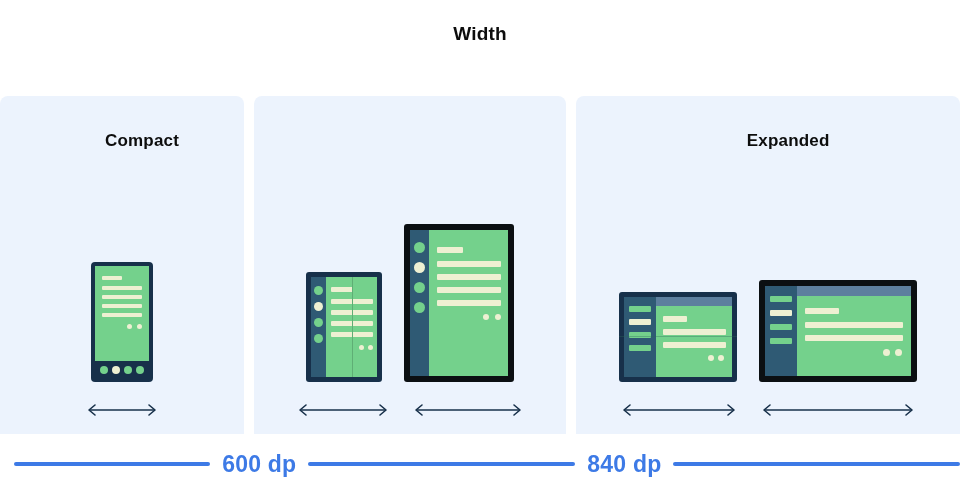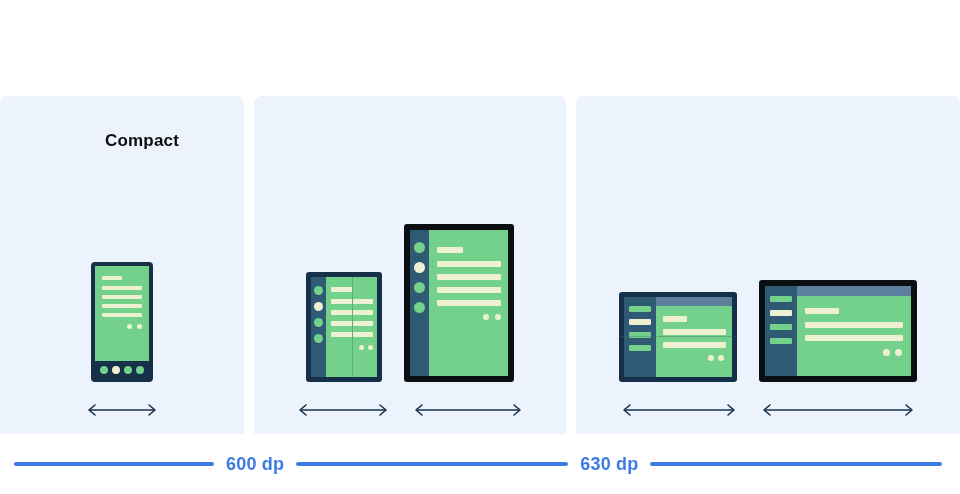--- a/index.html
+++ b/index.html
@@ -205,31 +205,32 @@
     display: flex;
     align-items: center;
   }
   .mrule {
     height: 4px;
     background: #3d7ae6;
     border-radius: 2px;
   }
   .mlabel {
     color: #3d7ae6;
-    font-size: 18px;
+    font-size: 23px;
     font-weight: bold;
     padding: 0 12px;
     white-space: nowrap;
     letter-spacing: .2px;
   }
 </style>
 </head>
 <body>
 
 <div class="header">
+  <div class="title">Width</div>
 </div>
 
 <div class="panels">
 
   <div class="panel panel-compact">
     <div class="panel-title">Compact</div>
     <div class="stage">
       <div class="device-group">
 
         <div class="dev phone">
@@ -318,20 +319,21 @@
             <line x1="5" y1="8" x2="107" y2="8" stroke="#17304a" stroke-width="1.6"></line>
             <polyline points="10,3 4,8 10,13" fill="none" stroke="#17304a" stroke-width="1.6" stroke-linecap="round" stroke-linejoin="round"></polyline>
             <polyline points="102,3 108,8 102,13" fill="none" stroke="#17304a" stroke-width="1.6" stroke-linecap="round" stroke-linejoin="round"></polyline>
           </svg>
         </div>
       </div>
     </div>
   </div>
 
   <div class="panel panel-expanded">
+    <div class="panel-title">Expanded</div>
     <div class="stage">
       <div class="device-group">
 
         <div class="dev fold-l">
           <div class="rail" style="left:5px; top:5px; width:32px; height:80px;">
             <div class="rail-bar" style="left:5px; top:9px; width:22px; height:6px;"></div>
             <div class="rail-bar active" style="left:5px; top:22px; width:22px; height:6px;"></div>
             <div class="rail-bar" style="left:5px; top:35px; width:22px; height:6px;"></div>
             <div class="rail-bar" style="left:5px; top:48px; width:22px; height:6px;"></div>
           </div>
@@ -382,15 +384,15 @@
       </div>
     </div>
   </div>
 
 </div>
 
 <div class="measure">
   <div class="mrule" style="width:200px; margin-left:14px;"></div>
   <div class="mlabel">600 dp</div>
   <div class="mrule" style="width:272px;"></div>
-  <div class="mlabel">630 dp</div>
+  <div class="mlabel">840 dp</div>
   <div class="mrule" style="width:292px;"></div>
 </div>
 
 </body></html>

